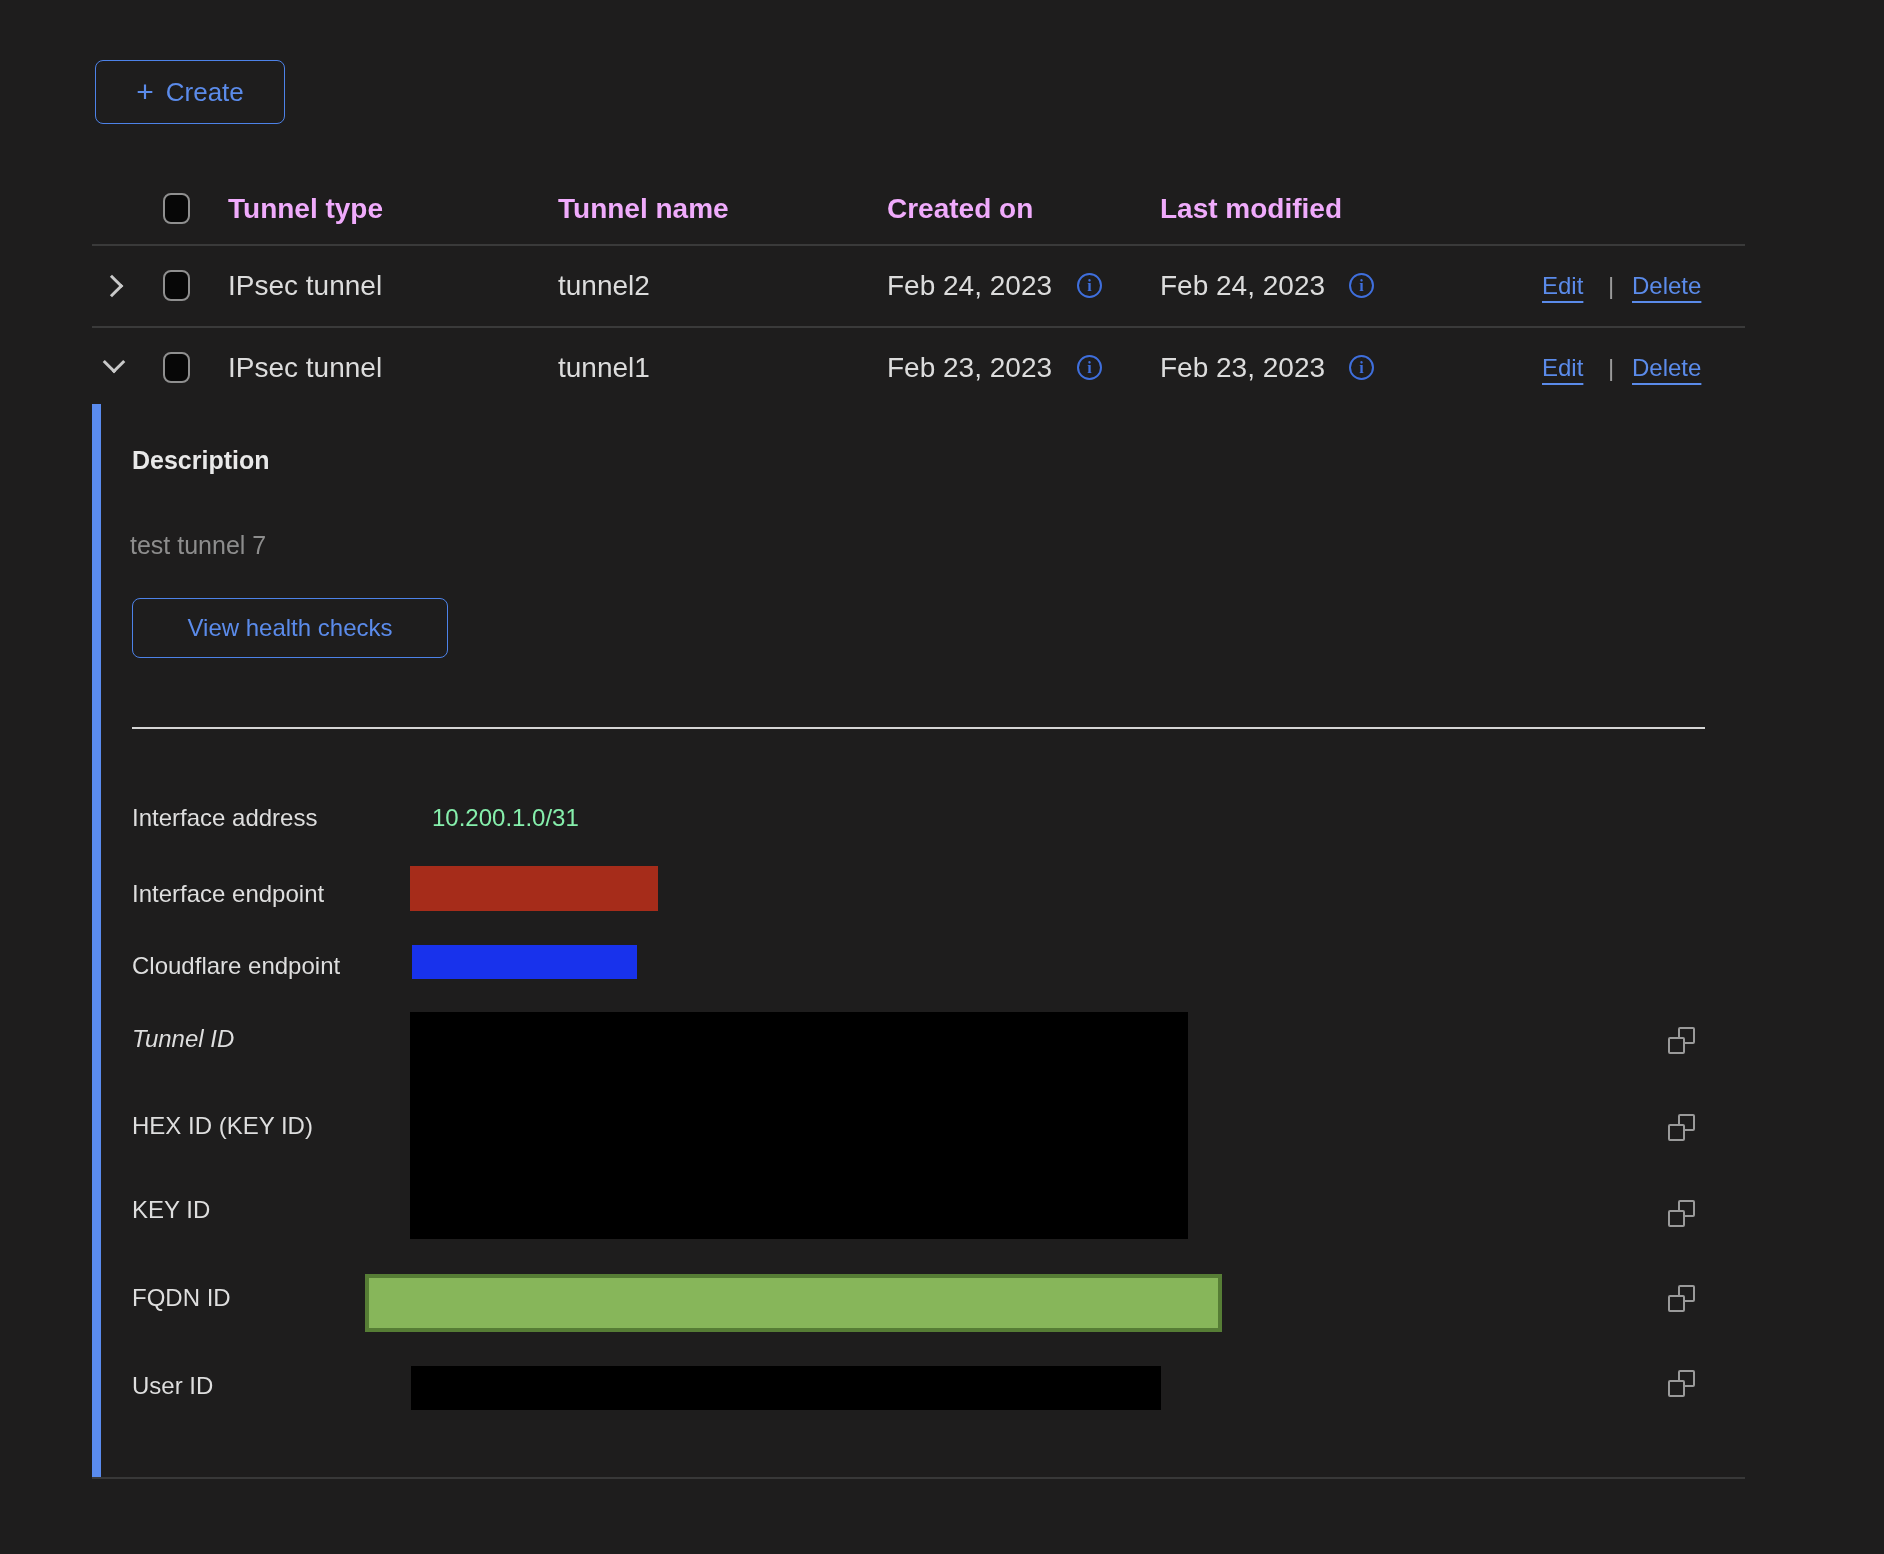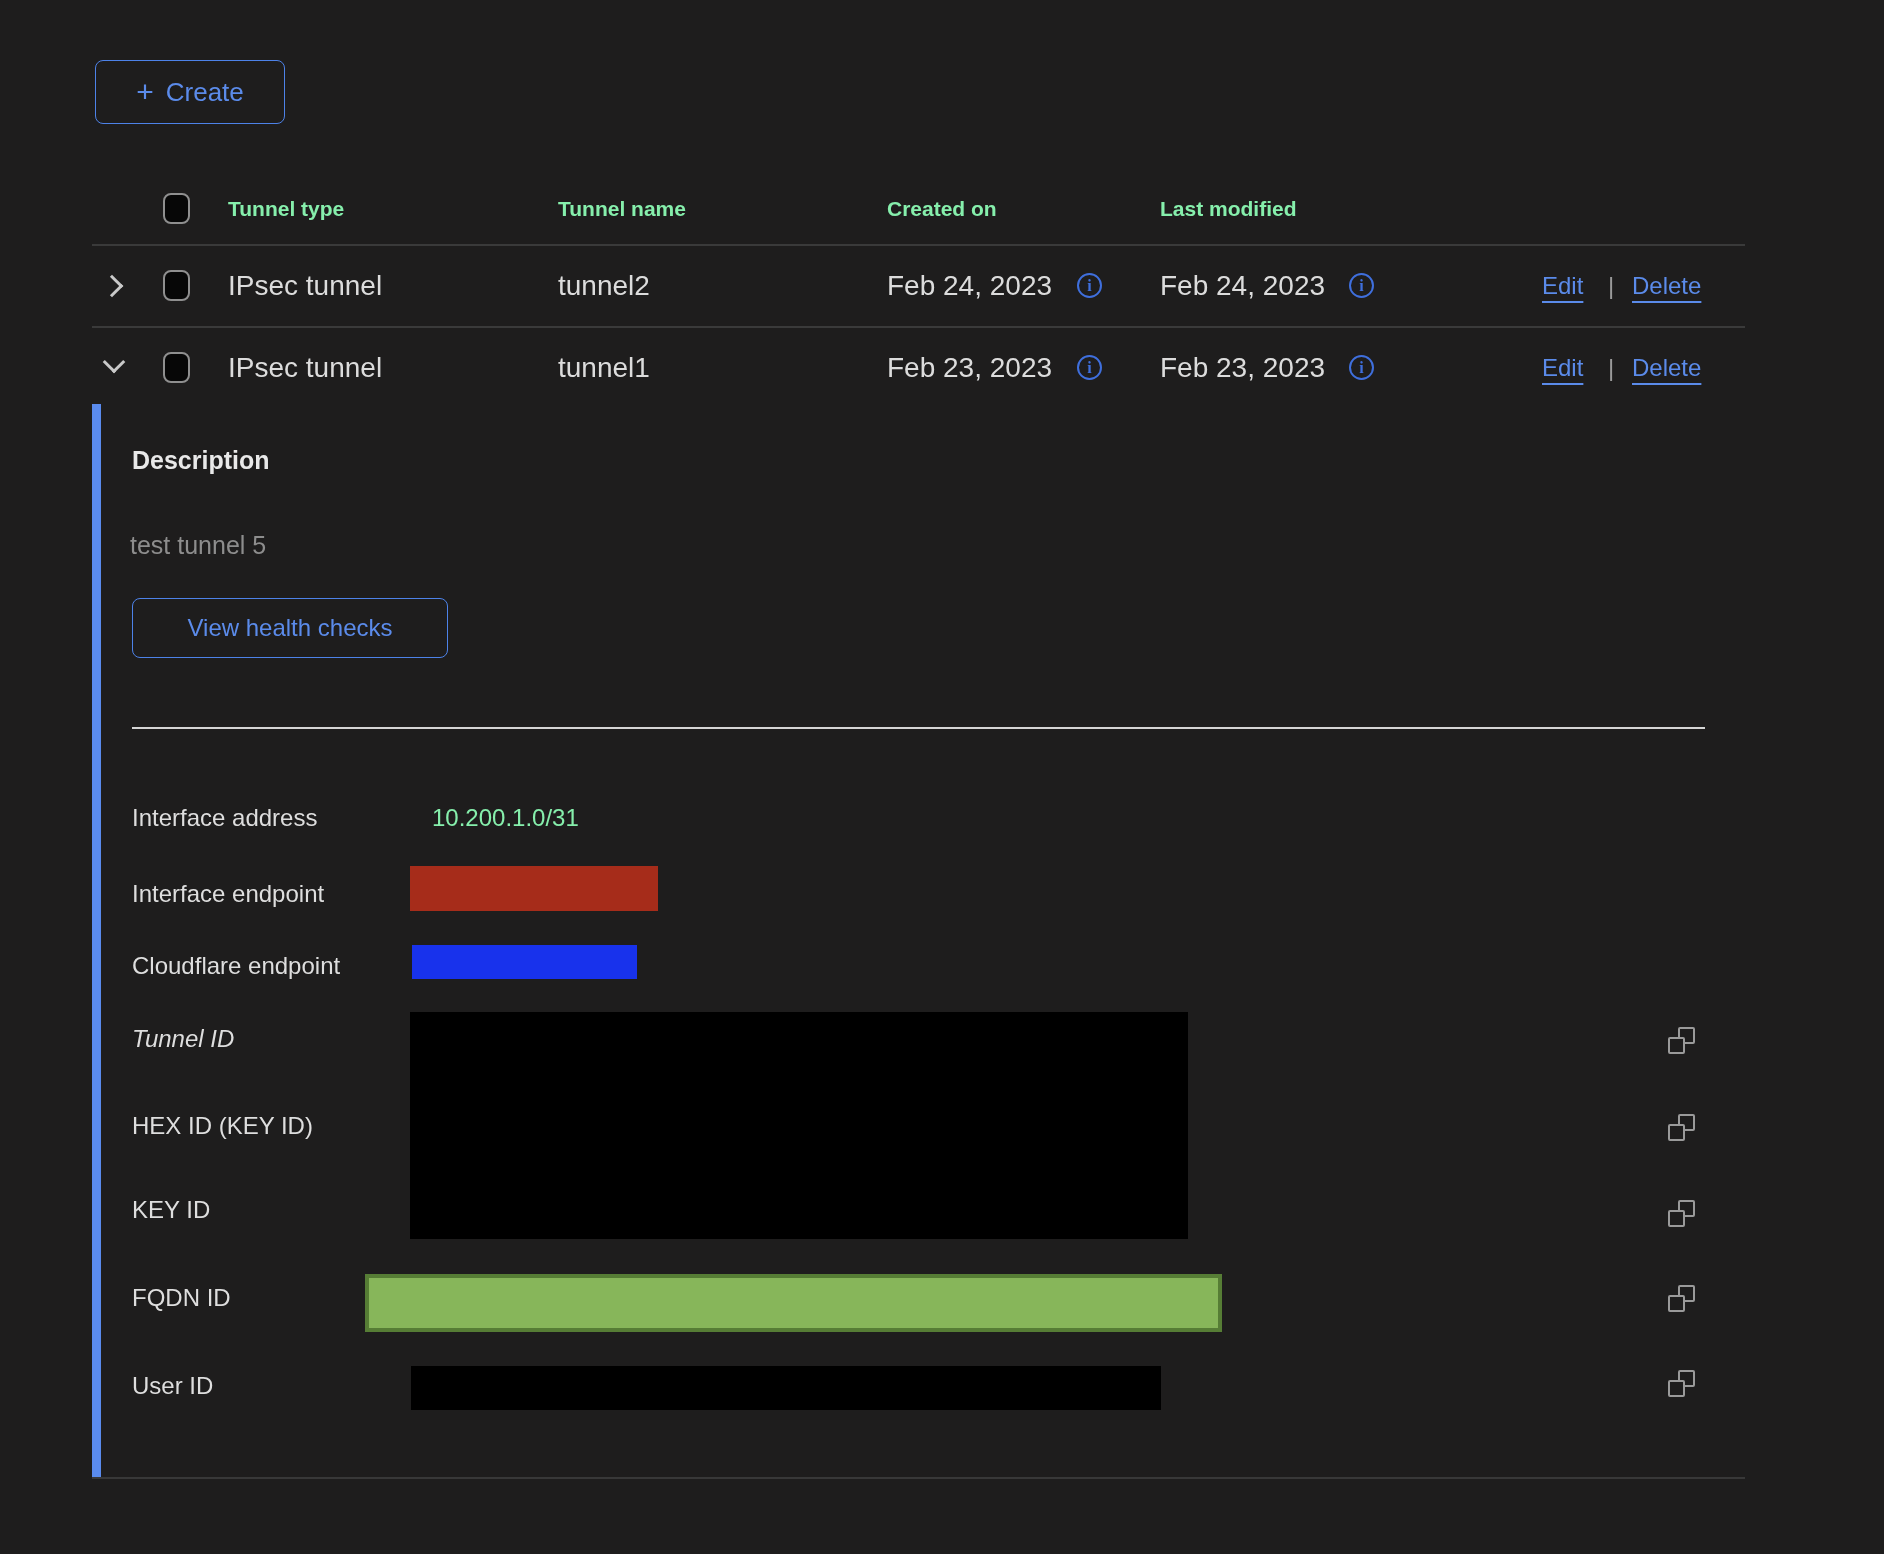--- a/index.html
+++ b/index.html
@@ -12,21 +12,21 @@
   
   .create-btn {
     position:absolute; left:95px; top:60px; width:190px; height:64px;
     border:1.5px solid #4d82e8; border-radius:8px; background:transparent;
     color:#5b8bea; font-size:26px; font-family:"Liberation Sans",sans-serif;
     display:flex; align-items:center; justify-content:center; gap:12px;
     cursor:pointer;
   }
   .create-btn .plus { font-size:30px; font-weight:300; line-height:1; }
   
-  .hdr-text { position:absolute; font-size:21px; font-weight:700; color:#86efac; line-height:30px; }
+  .hdr-text { position:absolute; font-size:28px; font-weight:700; color:#f0abfc; line-height:30px; }
   .cell-text { position:absolute; font-size:28px; color:#dcdcdc; line-height:30px; }
   .row-border { position:absolute; left:92px; width:1653px; height:2px; background:#3a3a3a; }
   .checkbox {
     position:absolute; width:27px; height:31px; border:2px solid #8f8f8f;
     border-radius:8px; background:#070707; cursor:pointer;
   }
   .chev {
     position:absolute; width:16px; height:16px;
     border-right:3px solid #c9c9c9; border-bottom:3px solid #c9c9c9;
     cursor:pointer; background:transparent;
@@ -121,21 +121,21 @@
       </span>
     <a class="link" style="left:1542px; top:353px;">Edit</a>
     <span class="link-sep" style="left:1608px; top:353px;">|</span>
     <a class="link" style="left:1632px; top:353px;">Delete</a>
   </div>
 
   <div>
     <div class="accent-bar" style="background-color: rgb(90, 139, 238);"></div>
 
     <div class="desc-title">Description</div>
-    <div class="desc-value">test tunnel 5</div>
+    <div class="desc-value">test tunnel 7</div>
 
     <button class="health-btn">View health checks</button>
 
     <div class="divider-light"></div>
 
     <div class="field-label" style="top:803px;">Interface address</div>
     <div class="field-value" style="left:432px; top:803px;">10.200.1.0/31</div>
 
     <div class="field-label" style="top:879px;">Interface endpoint</div>
     <div class="redact redact-customer" style="background-color: rgb(166, 44, 26);"></div>

